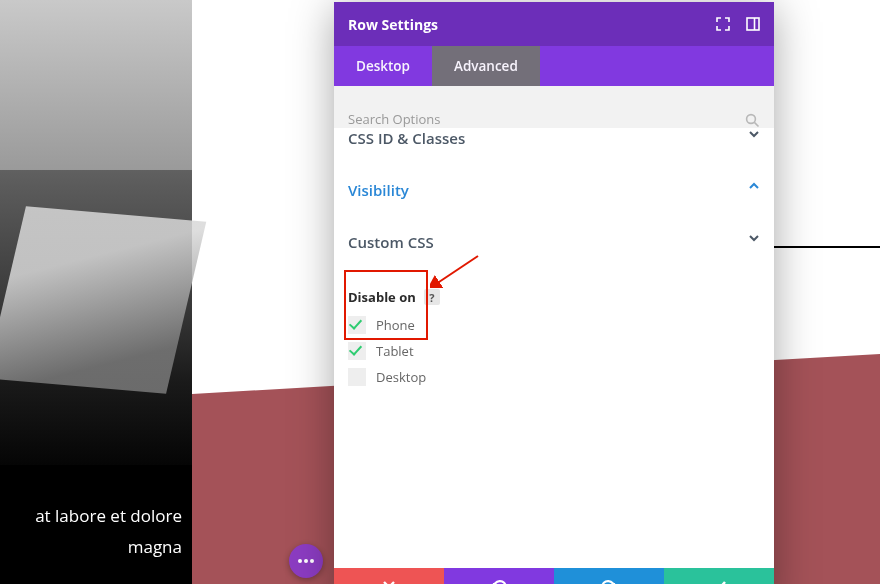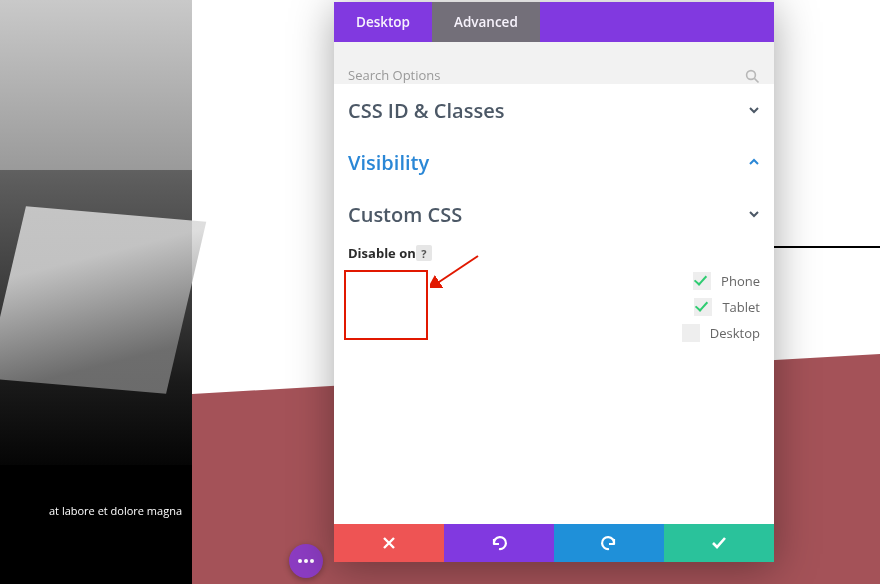--- a/index.html
+++ b/index.html
@@ -37,21 +37,21 @@
     background: linear-gradient(160deg,#d8d8d8 30%,#7a7a7a 80%);
     transform: skew(-18deg,10deg) rotate(-5deg);
     opacity: 0.85;
   }
   .bg-black {
     position: absolute;
     left: 0; top: 465px;
     width: 192px; height: 119px;
     background: #000;
     color: #fff;
-    font-size: 11px;
+    font-size: 17px;
     line-height: 1.8;
     padding: 36px 10px 0 0;
     box-sizing: border-box;
     text-align: right;
   }
   .bg-maroon {
     position: absolute;
     left: 192px; bottom: 0;
     width: 688px; height: 230px;
     background: #a45258;
@@ -137,38 +137,38 @@
     font-size: 13px;
   }
   .search-row .search-icon { margin-left:auto; opacity:.55; }
 
   .panel-body {
     padding: 0 14px;
     background:#fff;
   }
   .section-head {
     display: flex;
-    align-items: center;
     height: 52px;
     color: #4c5866;
-    font-size: 20px;
+    font-size: 15px;
     font-weight: 600;
     cursor: pointer;
   }
   .section-head .chev { margin-left: auto; color:#4c5866; }
   .section-head.open { color: #2a87d6; }
   .section-head.open .chev { color:#2a87d6; }
 
   .section-body { padding: 4px 0 14px 0; }
   .disable-label {
     font-size: 13px;
     color: #2b2b2b;
     font-weight: 700;
     display: flex;
     align-items: center;
+    gap: 8px;
     margin-bottom: 6px;
   }
   .help-q {
     width: 16px; height: 16px;
     background: #e6e6e6;
     color: #555;
     font-size: 11px;
     font-weight: 700;
     display: inline-flex;
     align-items: center;
@@ -177,21 +177,20 @@
     cursor: pointer;
   }
 
   .chk-row {
     display: flex;
     align-items: center;
     gap: 10px;
     padding: 4px 0;
     font-size: 13px;
     color: #666;
-    justify-content: flex-end;
   }
   .chk {
     width: 18px; height: 18px;
     background: #eee;
     position: relative;
     cursor:pointer;
   }
   .chk.checked::after {
     content: "";
     position: absolute;
@@ -254,20 +253,36 @@
   <div class="fab">
     <svg width="16" height="6" viewBox="0 0 16 6">
         <circle cx="2" cy="3" r="2" fill="#fff"></circle>
         <circle cx="8" cy="3" r="2" fill="#fff"></circle>
         <circle cx="14" cy="3" r="2" fill="#fff"></circle>
       </svg>
   </div>
 </div>
 
 <div class="modal">
+  <div class="modal-header">
+    <span>Row Settings</span>
+    <span class="modal-header-actions">
+      <span>
+        <svg width="14" height="14" viewBox="0 0 14 14" stroke="#fff" stroke-width="1.6" fill="none">
+          <path d="M1 5 V1 H5 M9 1 H13 V5 M13 9 V13 H9 M5 13 H1 V9"></path>
+        </svg>
+      </span>
+      <span>
+        <svg width="14" height="14" viewBox="0 0 14 14" stroke="#fff" stroke-width="1.6" fill="none">
+          <rect x="1" y="1" width="12" height="12"></rect>
+            <line x1="8.5" y1="1" x2="8.5" y2="13"></line>
+        </svg>
+      </span>
+    </span>
+  </div>
 
   <div class="tabs">
     <div class="tab">Desktop</div>
     <div class="tab active">Advanced</div>
   </div>
 
   <div class="search-row">
     <span>Search Options</span>
     <span class="search-icon">
       <svg width="15" height="15" viewBox="0 0 15 15" stroke="#8a8a8a" stroke-width="1.6" fill="none">

